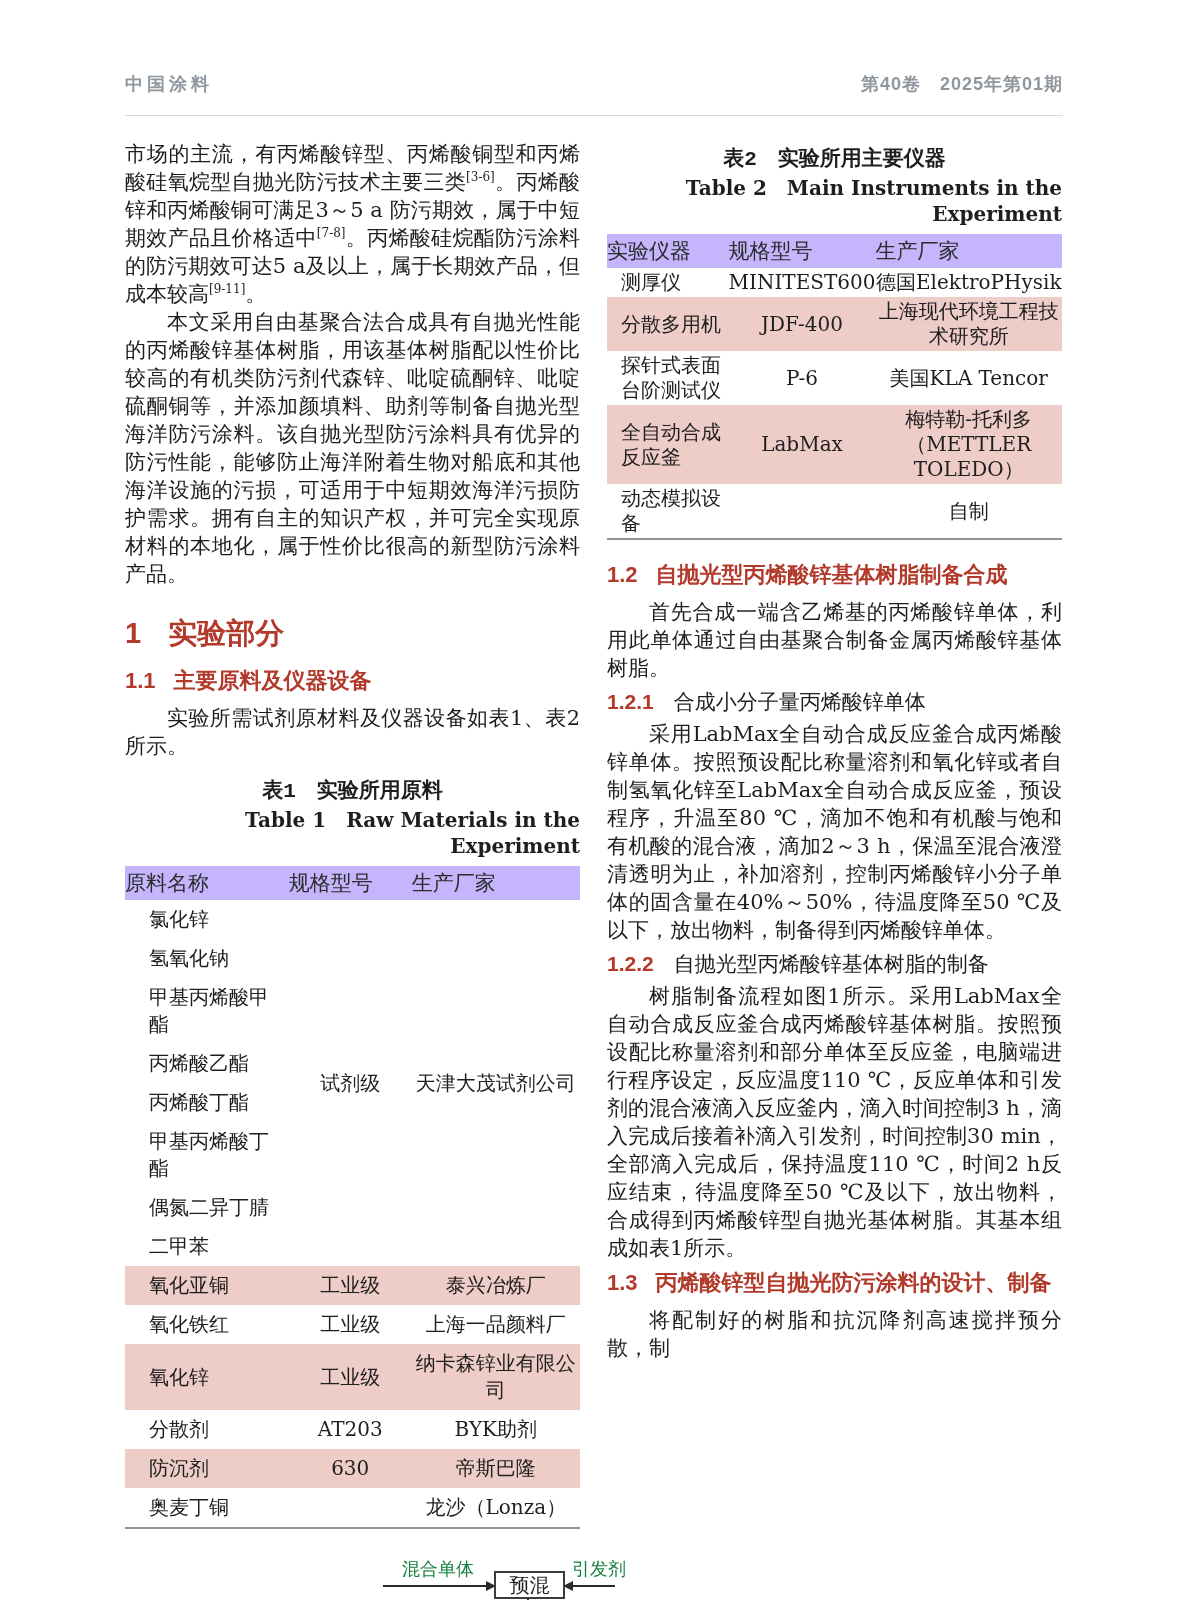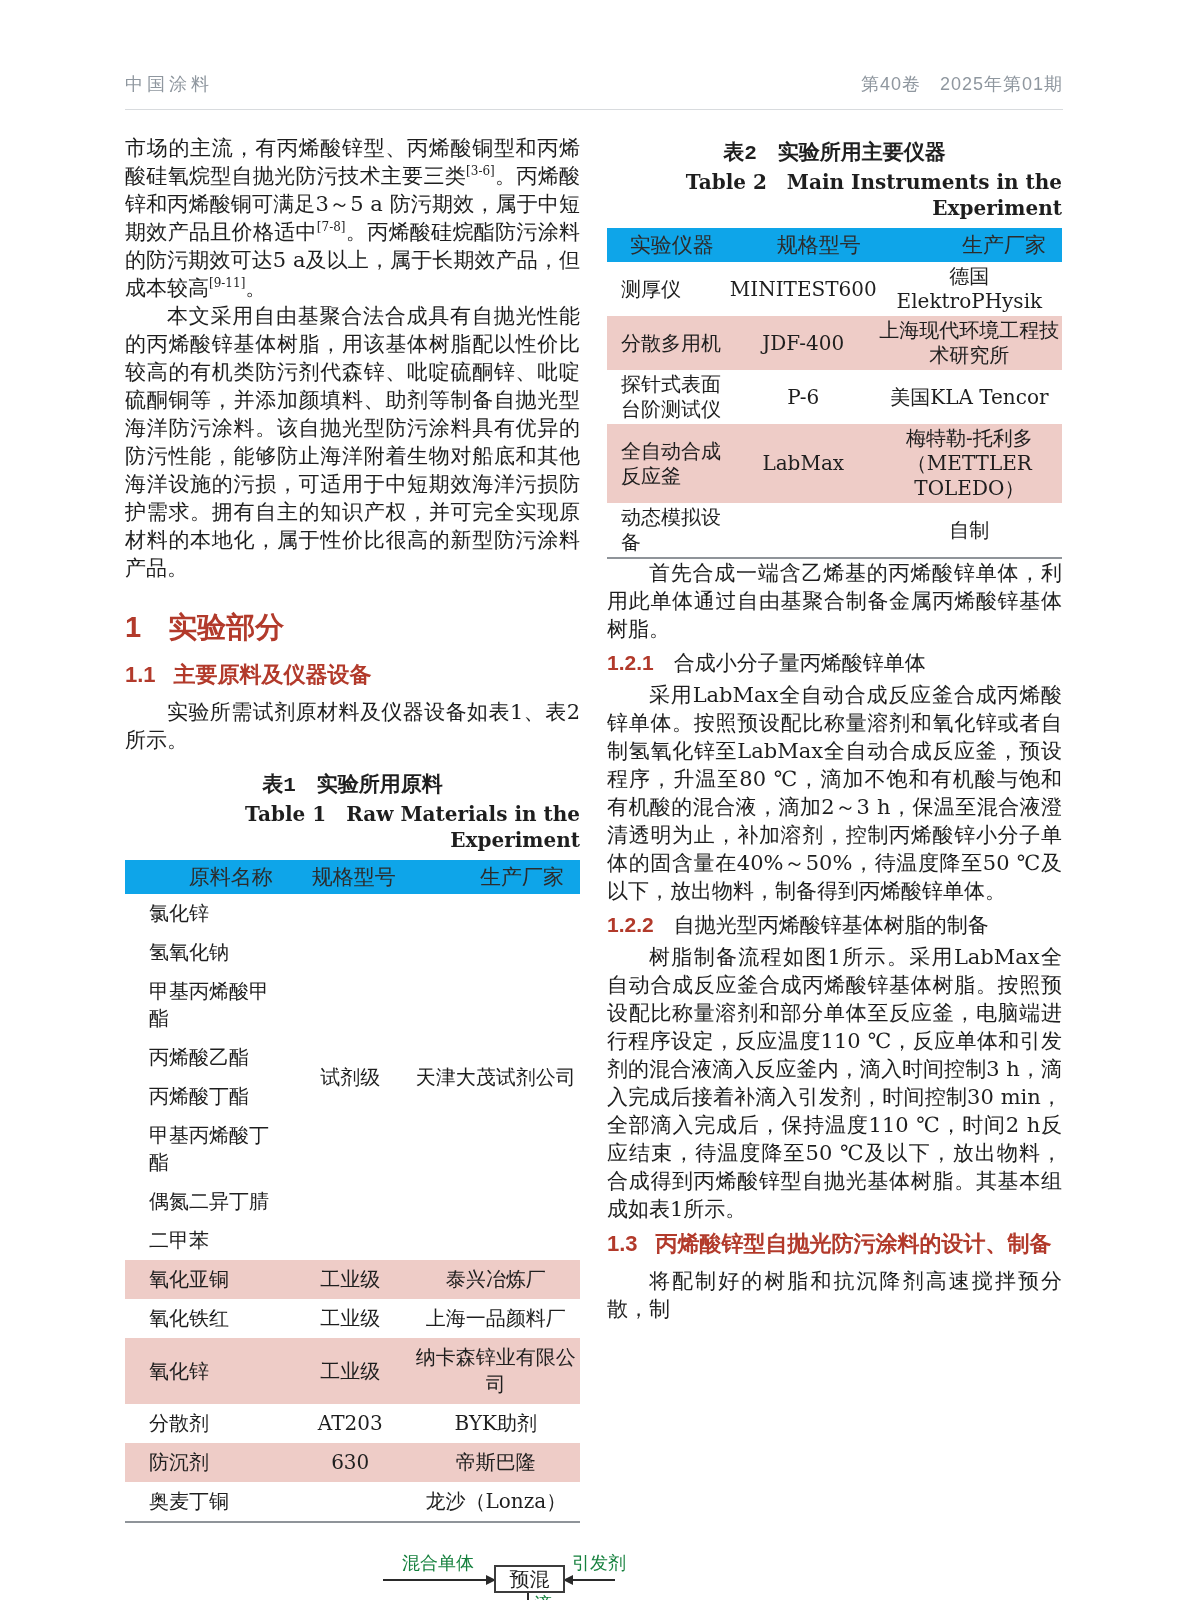--- a/index.html
+++ b/index.html
@@ -6,23 +6,23 @@
   .page {
     position:relative; width:1187px; height:1600px; margin:0 auto;
     background:#ffffff; overflow:hidden;
     font-family:"DejaVu Serif","Liberation Serif",serif; color:#1e1e1e;
   }
   .content { padding:0 124px 0 125px; }
 
   
   .page-header {
     display:flex; justify-content:space-between; align-items:flex-end;
-    padding-top:72px; padding-bottom:13px; border-bottom:1px solid #d8dbde;
+    padding-top:72px; padding-bottom:19px; border-bottom:1px solid #d8dbde;
     font-family:"Liberation Sans","DejaVu Sans",sans-serif;
-    font-size:18px; color:#8f979f;
+    font-size:18px; color:#8f979f;font-weight:bold;
   }
   .page-header .jname { letter-spacing:4px; }
   .page-header .issue { letter-spacing:1px; }
 
   
   .cols { display:flex; gap:27px; }
   .cols.top { margin-top:24px; }
   .col { width:455px; }
 
   p.body { font-size:21px; line-height:28px; text-align:justify; margin:0; }
@@ -49,22 +49,22 @@
   .tbl-title-cn {
     text-align:center; font-weight:bold; font-size:21px;
     font-family:Liberation Mono, monospace; margin-top:16px;
   }
   .tbl-title-en { text-align:right; font-weight:bold; font-size:20px; margin:3px 0 8px 0; }
   table.datatable {
     width:100%; border-collapse:collapse; font-size:20px;
     border-bottom:2px solid #8f9499;
   }
   table.datatable th {
-    background:#0ea5e9; color:#2c2c2c; font-weight:normal;
-    font-size:21px; padding:3px 16px; text-align:right;
+    background:#c4b5fd; color:#2c2c2c; font-weight:normal;
+    font-size:21px; padding:3px 0; text-align:left;
   }
   table.datatable td { padding:6px 0; text-align:center; line-height:27px; vertical-align:middle; }
   table.datatable td.name { text-align:left; padding-left:24px; }
   table.datatable tr.pink td { background:#eeccc7; }
   #table2 td { line-height:25px; padding:2px 0; }
   #table2 td.name { padding-left:14px; }
 
   
   .figure-wrap { margin-top:10px; }
   .diagram { position:relative; height:152px; }
@@ -248,20 +248,24 @@
             </tr>
             <tr>
               <td class="name">动态模拟设备</td>
               <td></td>
               <td>自制</td>
             </tr>
           </tbody>
             </table>
         </div>
 
+        <h3 class="sec2" style="margin-top:20px">
+          <span>1.2</span>
+          <span>自抛光型丙烯酸锌基体树脂制备合成</span>
+        </h3>
         <p class="body indent">首先合成一端含乙烯基的丙烯酸锌单体，利用此单体通过自由基聚合制备金属丙烯酸锌基体树脂。</p>
 
         <h4 class="sec3"><span class="num">1.2.1</span><span>合成小分子量丙烯酸锌单体</span></h4>
         <p class="body indent">采用LabMax全自动合成反应釜合成丙烯酸锌单体。按照预设配比称量溶剂和氧化锌或者自制氢氧化锌至LabMax全自动合成反应釜，预设程序，升温至80 ℃，滴加不饱和有机酸与饱和有机酸的混合液，滴加2～3 h，保温至混合液澄清透明为止，补加溶剂，控制丙烯酸锌小分子单体的固含量在40%～50%，待温度降至50 ℃及以下，放出物料，制备得到丙烯酸锌单体。</p>
 
         <h4 class="sec3"><span class="num">1.2.2</span><span>自抛光型丙烯酸锌基体树脂的制备</span></h4>
         <p class="body indent">树脂制备流程如图1所示。采用LabMax全自动合成反应釜合成丙烯酸锌基体树脂。按照预设配比称量溶剂和部分单体至反应釜，电脑端进行程序设定，反应温度110 ℃，反应单体和引发剂的混合液滴入反应釜内，滴入时间控制3 h，滴入完成后接着补滴入引发剂，时间控制30 min，全部滴入完成后，保持温度110 ℃，时间2 h反应结束，待温度降至50 ℃及以下，放出物料，合成得到丙烯酸锌型自抛光基体树脂。其基本组成如表1所示。</p>
 
         <h3 class="sec2" style="margin-top:6px">
           <span>1.3</span>

